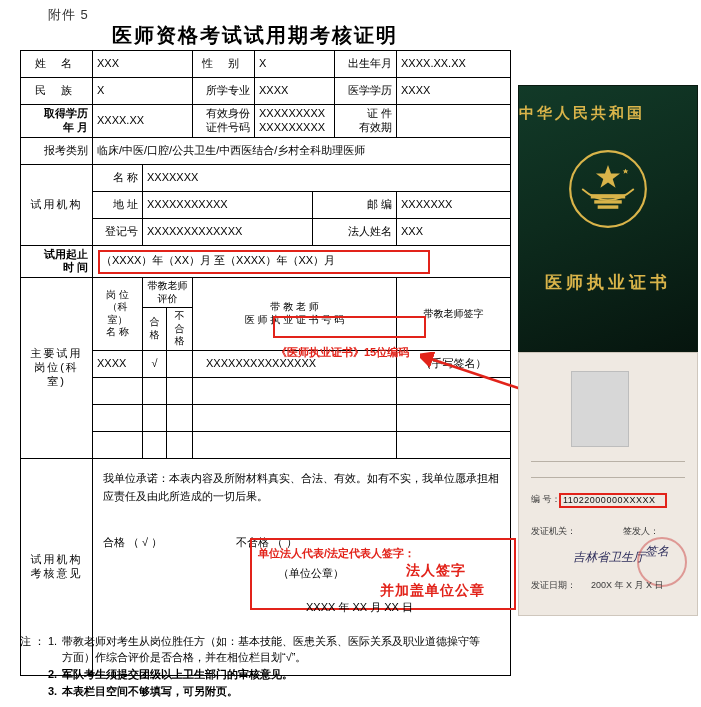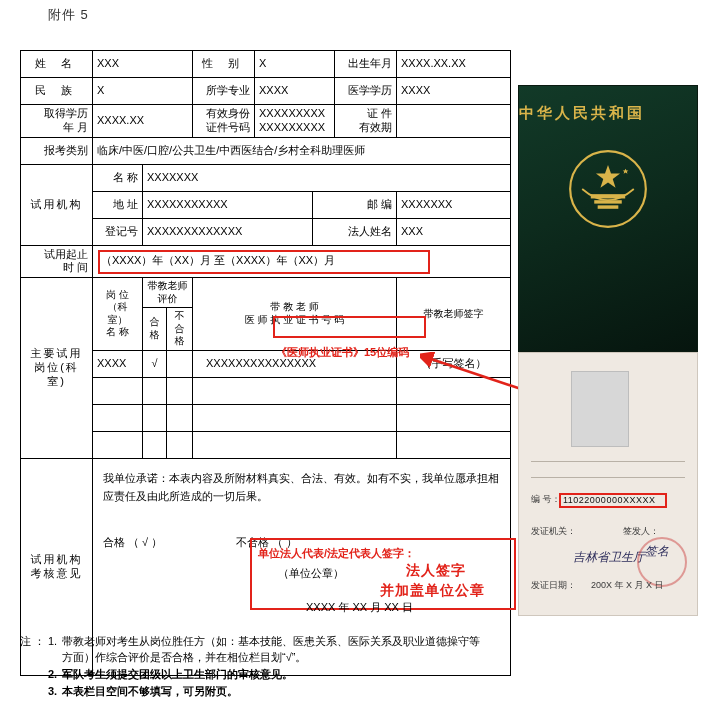--- a/index.html
+++ b/index.html
@@ -63,21 +63,21 @@
     text-align: center;
     letter-spacing: 6px;
     padding-left: 6px;
     white-space: nowrap;
   }
   .val {
     text-align: left;
     word-break: break-all;
   }
   .ctr { text-align: center; }
-  .tall { height: 38px; }
+  .tall { height: 38px; font-weight: bold; }
   .vlbl {
     text-align: center;
     letter-spacing: 2px;
   }
   
   .redbox {
     position: absolute;
     border: 2px solid #e2231a;
     box-sizing: border-box;
     pointer-events: none;
@@ -238,20 +238,21 @@
     border-radius: 50%;
     opacity: .75;
   }
 </style>
 </head>
 <body>
 
 <div class="page">
 
   <div class="attach-no">附件 5</div>
+  <div class="doc-title">医师资格考试试用期考核证明</div>
 
   <table class="main">
     <colgroup>
       <col style="width:72px">
       <col style="width:50px">
       <col style="width:24px">
       <col style="width:26px">
       <col style="width:62px">
       <col style="width:58px">
       <col style="width:22px">
@@ -403,20 +404,21 @@
     <div class="country">中华人民共和国</div>
     <svg class="emblem" viewBox="0 0 100 100">
       <circle cx="50" cy="50" r="44" fill="none" stroke="#d9b44a" stroke-width="2.5"></circle>
       <polygon points="50,22 53.5,32 64,32 55.5,38.5 58.8,48.5 50,42.5 41.2,48.5 44.5,38.5 36,32 46.5,32" fill="#d9b44a"></polygon>
       <polygon points="70,30 72,34 76,34 72.8,36.6 74,40.6 70,38.2 66,40.6 67.2,36.6 64,34 68,34" fill="#d9b44a" transform="scale(.55) translate(58,18)"></polygon>
       <rect x="30" y="56" width="40" height="5" fill="#d9b44a"></rect>
       <rect x="34" y="63" width="32" height="4" fill="#d9b44a"></rect>
       <rect x="38" y="69" width="24" height="4" fill="#d9b44a"></rect>
       <path d="M20 50 q30 26 60 0" fill="none" stroke="#d9b44a" stroke-width="2"></path>
     </svg>
+    <div class="cert-name">医师执业证书</div>
   </div>
 
   <div class="cert-inner">
     <div class="photo-box"></div>
     <div class="hr" style="top:108px"></div>
     <div class="hr" style="top:124px"></div>
     <div class="fld" style="left:12px;top:140px">编  号：</div>
     <div class="numbox"></div>
     <div class="numtext">11022000000XXXXX</div>
     <div class="fld" style="left:12px;top:172px">发证机关：</div>

